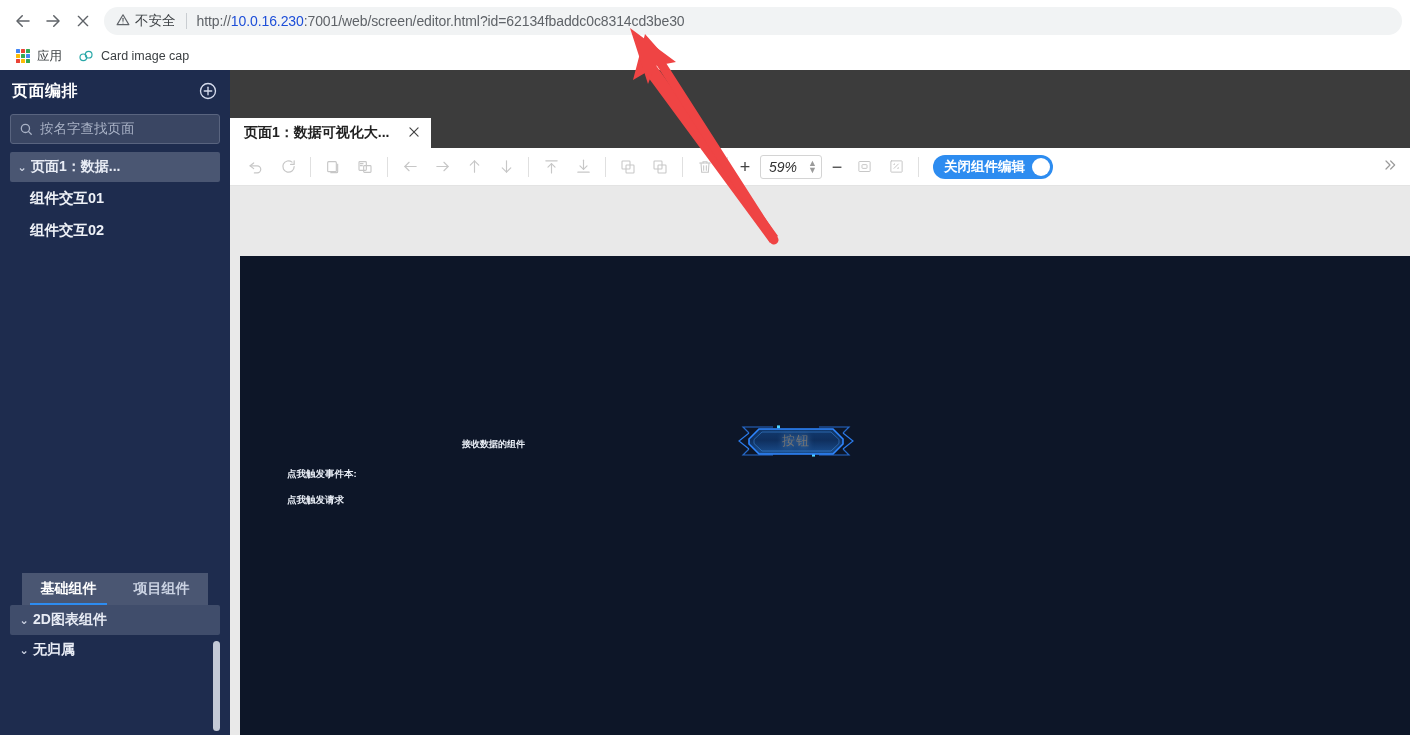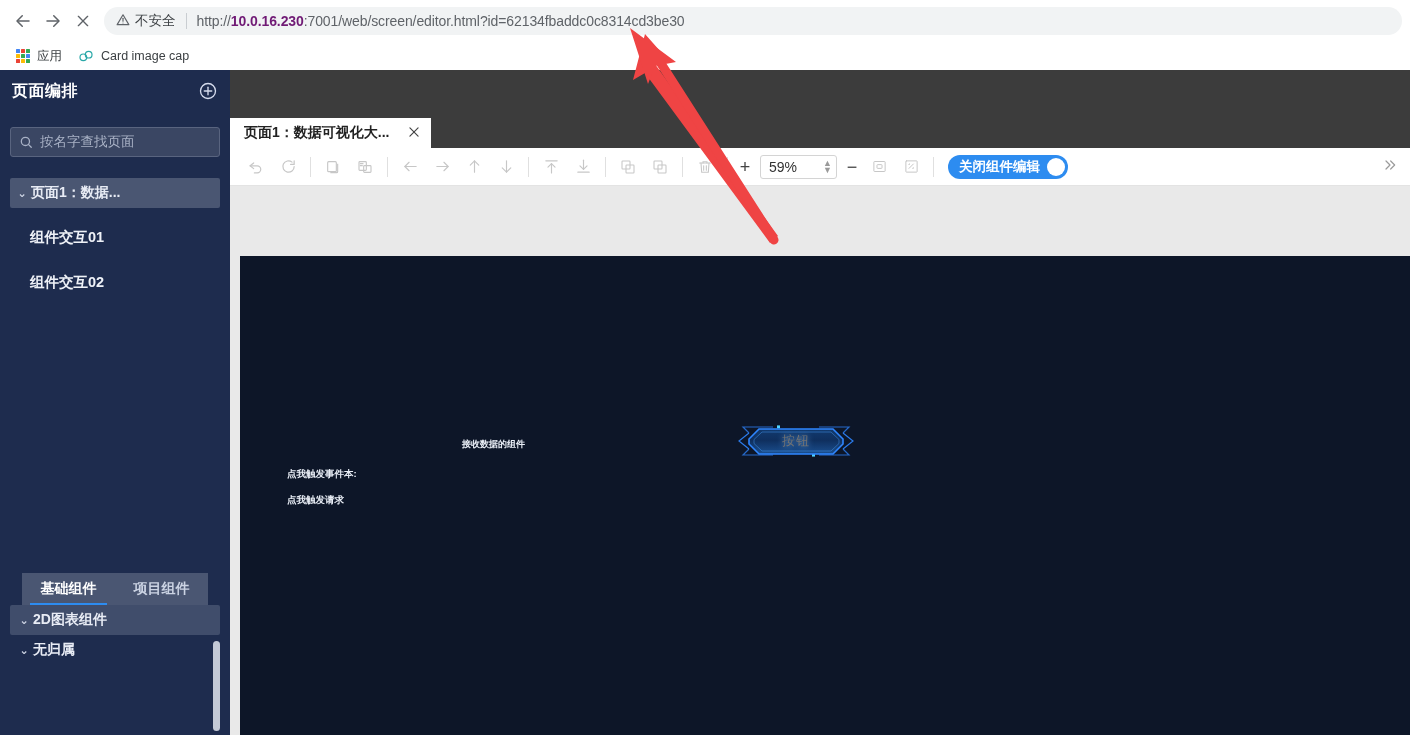--- a/index.html
+++ b/index.html
@@ -20,36 +20,36 @@
     display: flex; align-items: center; padding: 0 12px; min-width: 0;
   }
   #security-chip { display: flex; align-items: center; gap: 5px; flex: none; }
   #warn-icon { font-size: 13px; color: #5f6368; line-height: 1; }
   #security-text { font-size: 13.5px; color: #3c4043; }
   #omni-sep { width: 1px; height: 16px; background: #c9cdd1; margin: 0 10px; flex: none; }
   #url-text {
     font-size: 14px; color: #5f6368; white-space: nowrap; overflow: hidden;
     letter-spacing: -0.1px;
   }
-  #url-text b { color: #701a75; font-weight: 700; }
+  #url-text b { color: #1d4ed8; font-weight: 400; }
   #bookmark-bar { height: 28px; display: flex; align-items: center; padding: 0 12px; gap: 8px; }
   .bm-item { display: flex; align-items: center; gap: 7px; padding: 2px 4px; }
   .bm-label { font-size: 12.5px; color: #3c4043; }
   #apps-grid { width: 14px; height: 14px; display: grid; grid-template-columns: repeat(3,1fr);
                grid-template-rows: repeat(3,1fr); gap: 1.5px; }
   #apps-grid i { display: block; border-radius: 0.5px; }
   #chain-icon { width: 16px; height: 14px; }
   
   #app { width: 1410px; height: 665px; display: flex; background: #e9e9e9; }
   
   #sidebar {
     width: 230px; height: 665px; background: #1e2c4e; display: flex; flex-direction: column;
     flex: none; position: relative;
   }
-  #pages-panel { display: flex; flex-direction: column; flex: 1; min-height: 0; gap: 13px; }
+  #pages-panel { display: flex; flex-direction: column; flex: 1; min-height: 0; }
   #pages-header {
     height: 42px; display: flex; align-items: center; justify-content: space-between;
     padding: 0 12px 0 12px;
   }
   #pages-title { color: #ffffff; font-size: 16px; font-weight: 700; letter-spacing: .5px; }
   #add-page-button { color: #d6dced; width: 20px; height: 20px; }
   .side-search {
     margin: 2px 10px 8px 10px; height: 30px; background: #3a4663; border: 1px solid #59647f;
     border-radius: 3px; display: flex; align-items: center; padding: 0 8px; gap: 7px;
   }
@@ -101,23 +101,24 @@
   .tb-btn {
     width: 32px; height: 30px; display: flex; align-items: center; justify-content: center;
     color: #c7c7c7;
   }
   .tb-sep { width: 1px; height: 20px; background: #e0e0e0; margin: 0 6px; flex: none; }
   #zoom-plus, #zoom-minus {
     width: 22px; height: 28px; display: flex; align-items: center; justify-content: center;
     color: #444; font-size: 18px; line-height: 1;
   }
   #zoom-field {
-    width: 77px; height: 24px; border: 1px solid #d4d4d4; border-radius: 3px;
+    width: 62px; height: 24px; border: 1px solid #d4d4d4; border-radius: 3px;
     display: flex; align-items: center; justify-content: space-between; padding: 0 4px 0 8px;
     margin: 4px 4px;
+    font-style: italic;
   }
   #zoom-value { font-size: 14px; color: #333; }
   #zoom-spin { display: flex; flex-direction: column; color: #9a9a9a; line-height: .72; font-size: 9px; }
   #edit-toggle {
     height: 24px; background: #2d8cf0; border-radius: 12px; display: flex; align-items: center;
     padding: 0 3px 0 11px; gap: 7px; margin-left: 8px;
   }
   #edit-toggle-label { color: #fff; font-size: 13.5px; font-weight: 700; white-space: nowrap; }
   #edit-toggle-knob { width: 18px; height: 18px; border-radius: 50%; background: #fff; flex: none; }
   #toolbar-overflow { margin-left: auto; color: #9a9a9a; font-size: 16px; padding: 0 6px; }

